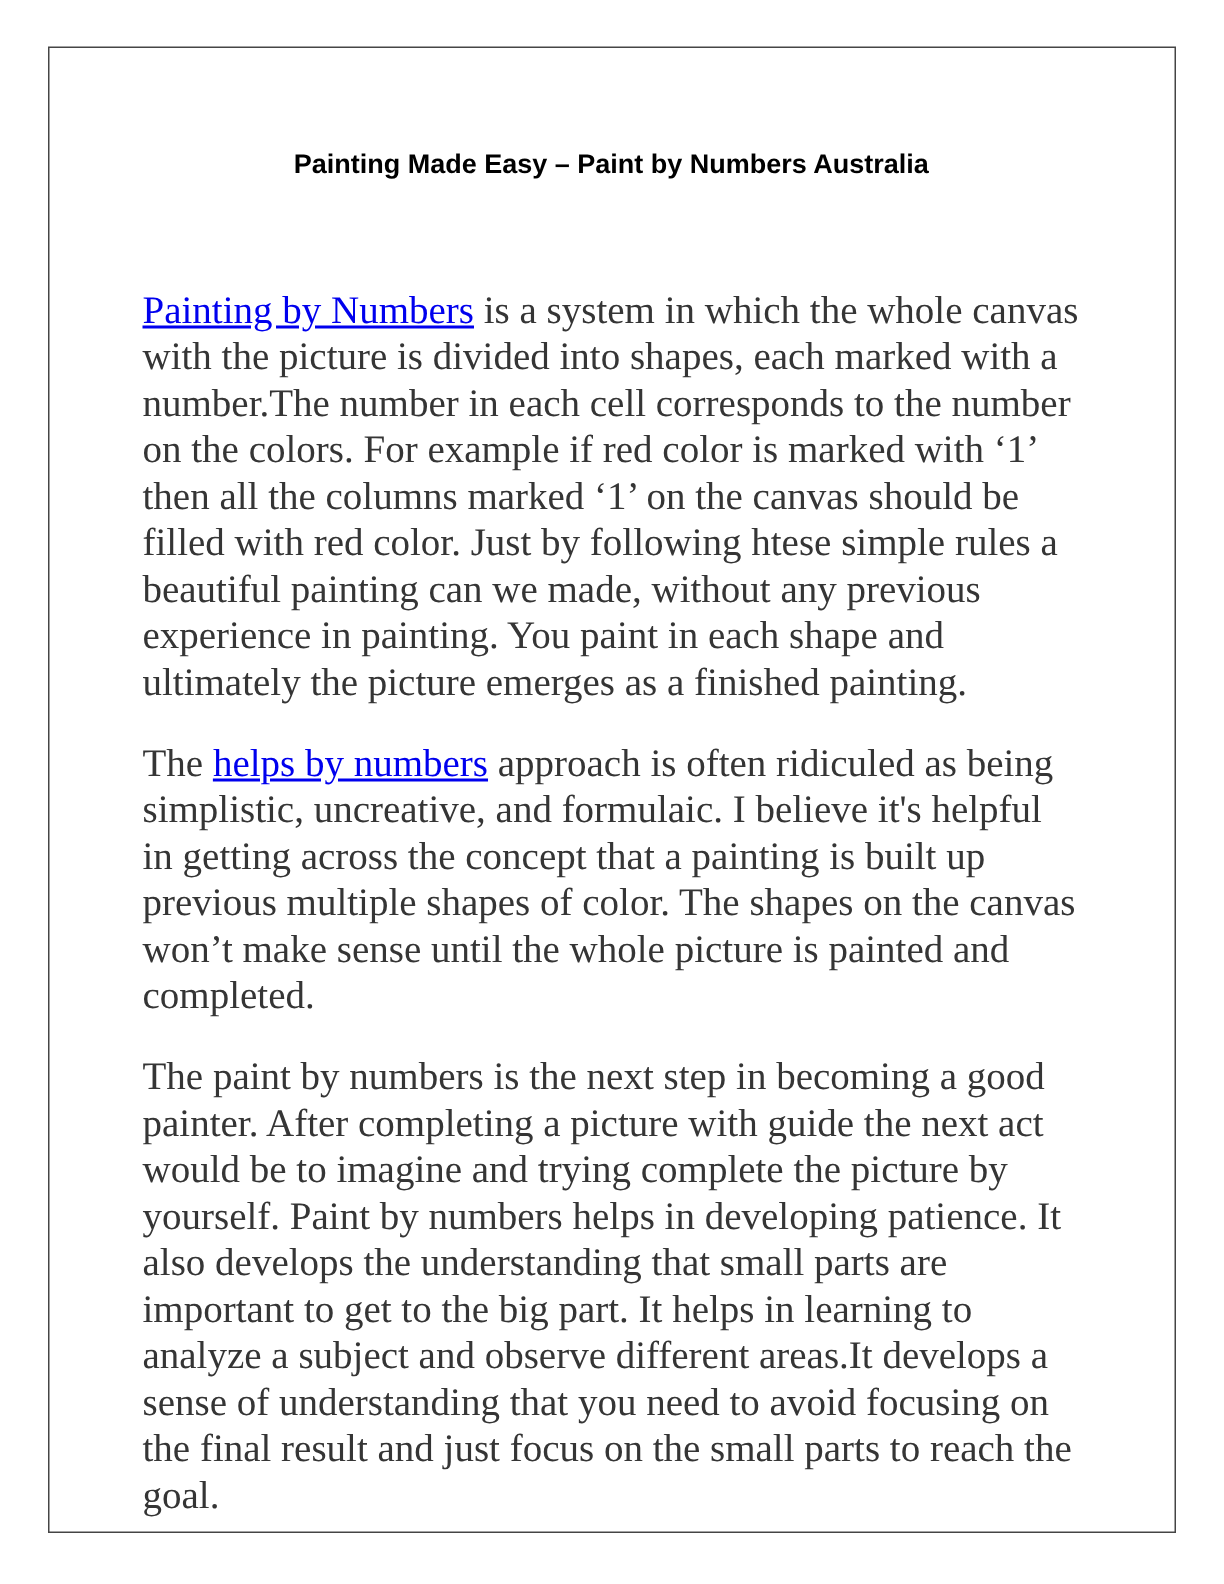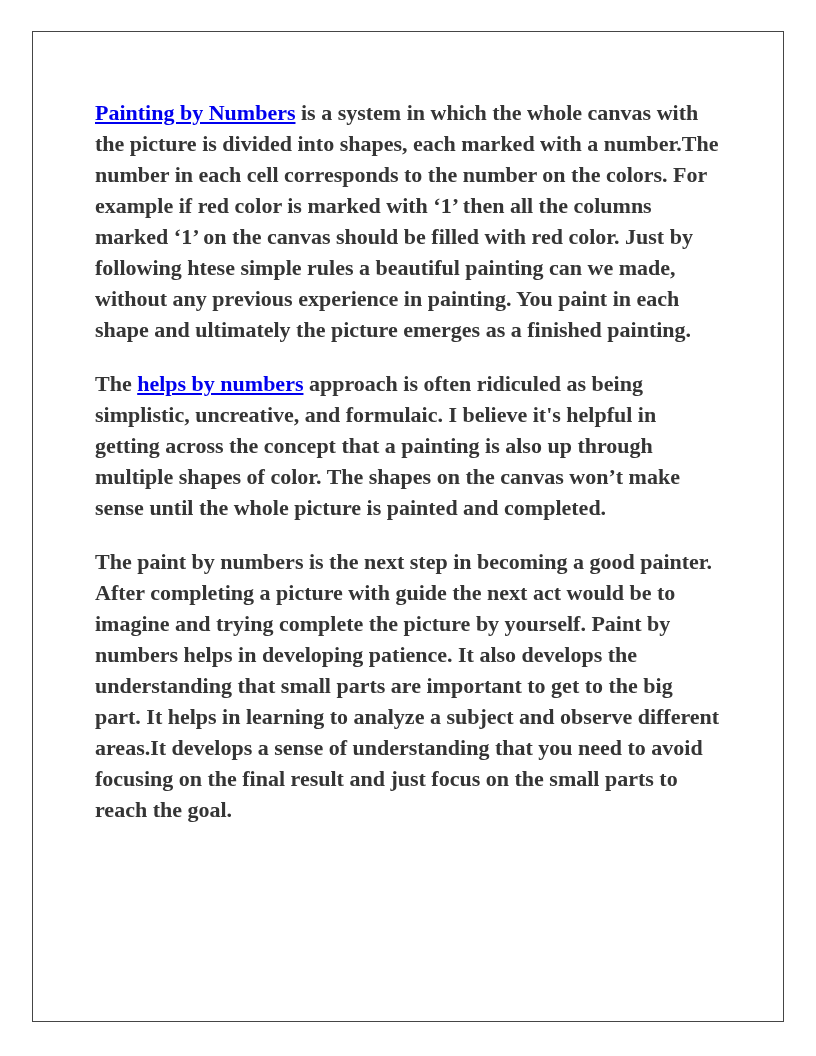--- a/index.html
+++ b/index.html
@@ -33,40 +33,40 @@
   .doc-title {
     font-family: "Liberation Sans", sans-serif;
     font-weight: bold;
     font-size: 18px;
     line-height: 24px;
     color: #000000;
     text-align: center;
     margin: 0 0 70px 0;
   }
   .doc-body p {
-    font-size: 22px;
+    font-size: 26px;
     line-height: 31px;
     color: #353535;
     margin: 0 0 23px 0;
     text-align: left;
-    font-weight: bold;
   }
   .doc-body p:last-child {
     margin-bottom: 12px;
   }
   a.doc-link {
     color: var(--link-color, #0000EE);
     text-decoration: underline;
     cursor: pointer;
   }
 </style>
 </head>
 <body>
 
 <div class="page-border"></div>
 
 <div class="content">
+  <h1 class="doc-title">Painting Made Easy – Paint by Numbers Australia</h1>
   <div class="doc-body">
     <p><a href="#" class="doc-link">Painting by Numbers</a><span> is a system in which the whole canvas with the picture is divided into shapes, each marked with a number.The number in each cell corresponds to the number on the colors. For example if red color is marked with ‘1’ then all the columns marked ‘1’ on the canvas should be filled with red color. Just by following htese simple rules a beautiful painting can we made, without any previous experience in painting. You paint in each shape and ultimately the picture emerges as a finished painting.</span></p>
-    <p><span>The </span><a href="#" class="doc-link">helps by numbers</a><span> approach is often ridiculed as being simplistic, uncreative, and formulaic. I believe it's helpful in getting across the concept that a painting is also up through multiple shapes of color. The shapes on the canvas won’t make sense until the whole picture is painted and completed.</span></p>
+    <p><span>The </span><a href="#" class="doc-link">helps by numbers</a><span> approach is often ridiculed as being simplistic, uncreative, and formulaic. I believe it's helpful in getting across the concept that a painting is built up previous multiple shapes of color. The shapes on the canvas won’t make sense until the whole picture is painted and completed.</span></p>
     <p><span>The paint by numbers is the next step in becoming a good painter. After completing a picture with guide the next act would be to imagine and trying complete the picture by yourself. Paint by numbers helps in developing patience. It also develops the understanding that small parts are important to get to the big part. It helps in learning to analyze a subject and observe different areas.It develops a sense of understanding that you need to avoid focusing on the final result and just focus on the small parts to reach the goal.</span></p>
   </div>
 </div>
 
 </body></html>

